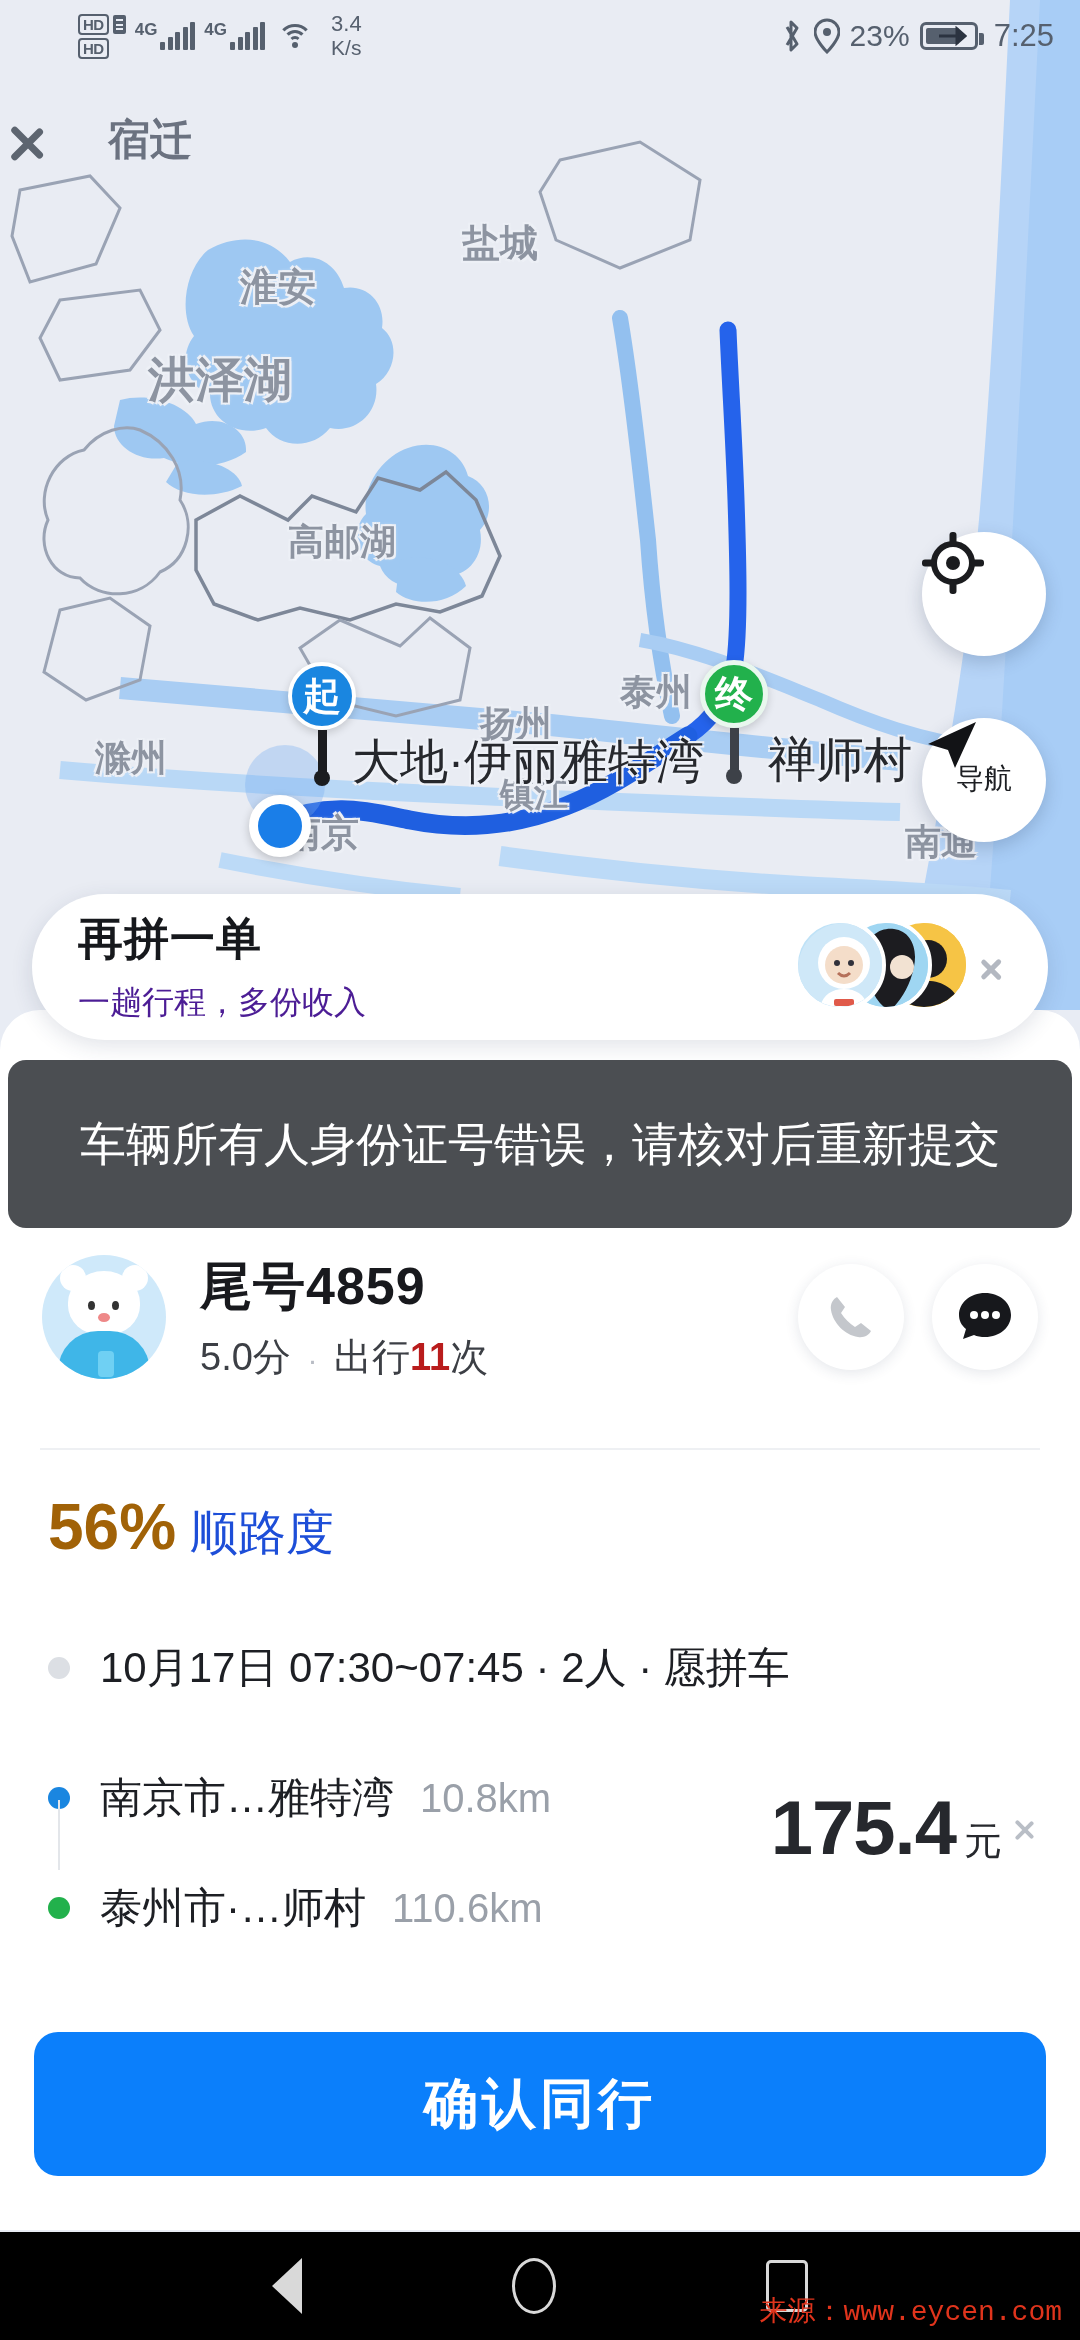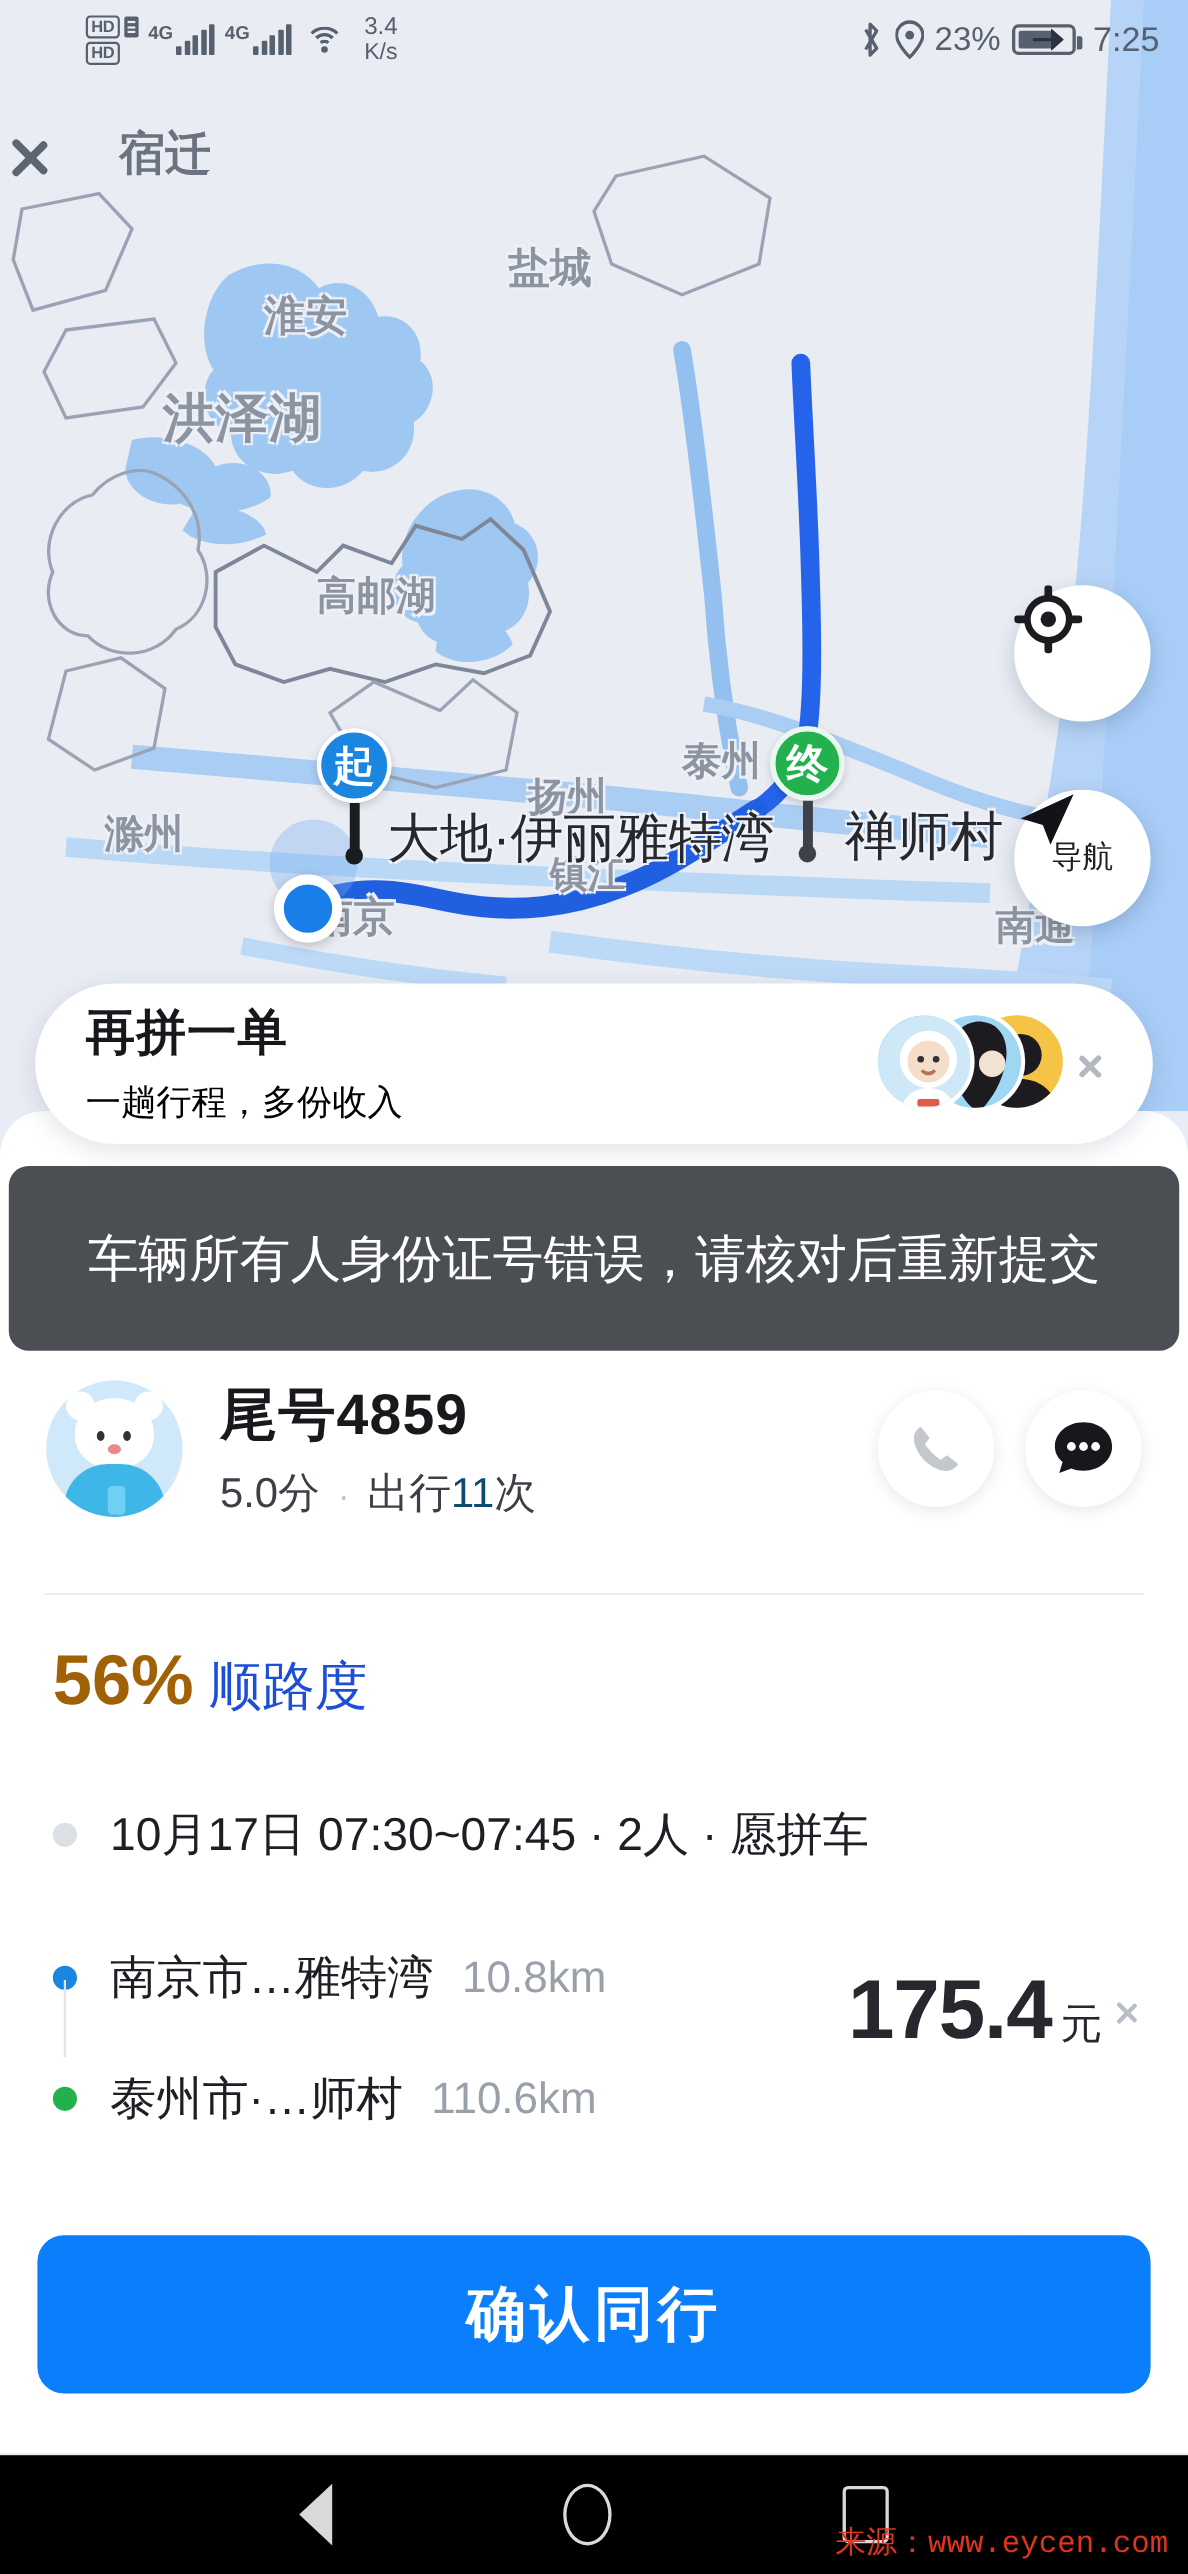--- a/index.html
+++ b/index.html
@@ -88,21 +88,21 @@
   .nav-text { font-size:28px; color:#1d1f23; font-weight:500; margin-top:-2px;}
 
   
   .promo {
     position:absolute; left:32px; top:894px; width:1016px; height:146px; background:#fff;
     border-radius:73px; box-shadow:0 6px 22px rgba(40,60,90,.14); z-index:40;
     display:flex; align-items:center; padding:0 46px;
   }
   .promo-texts{ flex:1; }
   .promo-title{ font-size:45px; font-weight:bold; color:#16181c; letter-spacing:1px;}
-  .promo-sub{ font-size:32px; color:#000000; margin-top:12px;}
+  .promo-sub{ font-size:32px; color:#4c1d95; margin-top:12px;}
   .avatars{ position:relative; width:170px; height:96px; margin-right:18px;}
   .av { position:absolute; top:0; width:92px; height:92px; border-radius:50%; border:4px solid #fff; overflow:hidden;}
   .av1{ left:0; background:#bfe2f7; z-index:3;}
   .av2{ left:46px; background:#9fd6f2; z-index:2;}
   .av3{ left:84px; background:#f6c445; z-index:1;}
   .promo-chev { width:20px; height:34px; position:relative;}
   .promo-chev::before,.promo-chev::after{content:"";position:absolute;left:0;width:26px;height:5px;background:#b3b8c1;border-radius:3px;}
   .promo-chev::before{top:8px;transform:rotate(45deg);transform-origin:left center;}
   .promo-chev::after{top:26px;transform:rotate(-45deg);transform-origin:left center;}
 
@@ -116,21 +116,21 @@
   .bear-ear{ position:absolute; width:26px; height:26px; background:#fff; border-radius:50%; top:10px;}
   .bear-ear.l{ left:18px;} .bear-ear.r{ left:80px;}
   .bear-eye{ position:absolute; width:7px;height:9px; background:#333; border-radius:50%; top:46px;}
   .bear-eye.l{left:46px;} .bear-eye.r{left:70px;}
   .bear-nose{position:absolute;left:56px;top:58px;width:12px;height:9px;background:#e88;border-radius:50%;}
   .bear-body{position:absolute;left:16px;top:76px;width:92px;height:58px;background:#3fb6e8;border-radius:40px 40px 12px 12px;}
   .bear-shirt{position:absolute;left:56px;top:96px;width:16px;height:26px;background:#6fd0f3;border-radius:4px;}
   .driver-texts{ margin-left:34px; flex:1;}
   .driver-name{ font-size:52px; font-weight:bold; color:#18191d; letter-spacing:1px;}
   .driver-meta{ font-size:38px; color:#3c3f45; margin-top:10px;}
-  .driver-meta .cnt{ color:#0c4a6e;}
+  .driver-meta .cnt{ color:#b91c1c;font-weight:bold;}
   .driver-meta .dot{ color:#b8bcc4; margin:0 6px; font-size:30px;}
   .circle-btn{ width:106px; height:106px; border-radius:50%; display:flex; align-items:center;
     justify-content:center; box-shadow:0 3px 14px rgba(40,60,90,.12); background:#fff;}
   .circle-btn + .circle-btn{ margin-left:28px;}
 
   .divider{ position:absolute; left:40px; top:1448px; width:1000px; height:2px; background:#eef0f3; z-index:31;}
 
   .match-row{ position:absolute; left:48px; top:1490px; display:flex; align-items:baseline; z-index:31;}
   .match-pct{ font-size:64px; font-weight:bold; color:#a16207;}
   .match-label{ font-size:48px; color:#1d4ed8; margin-left:14px;}

